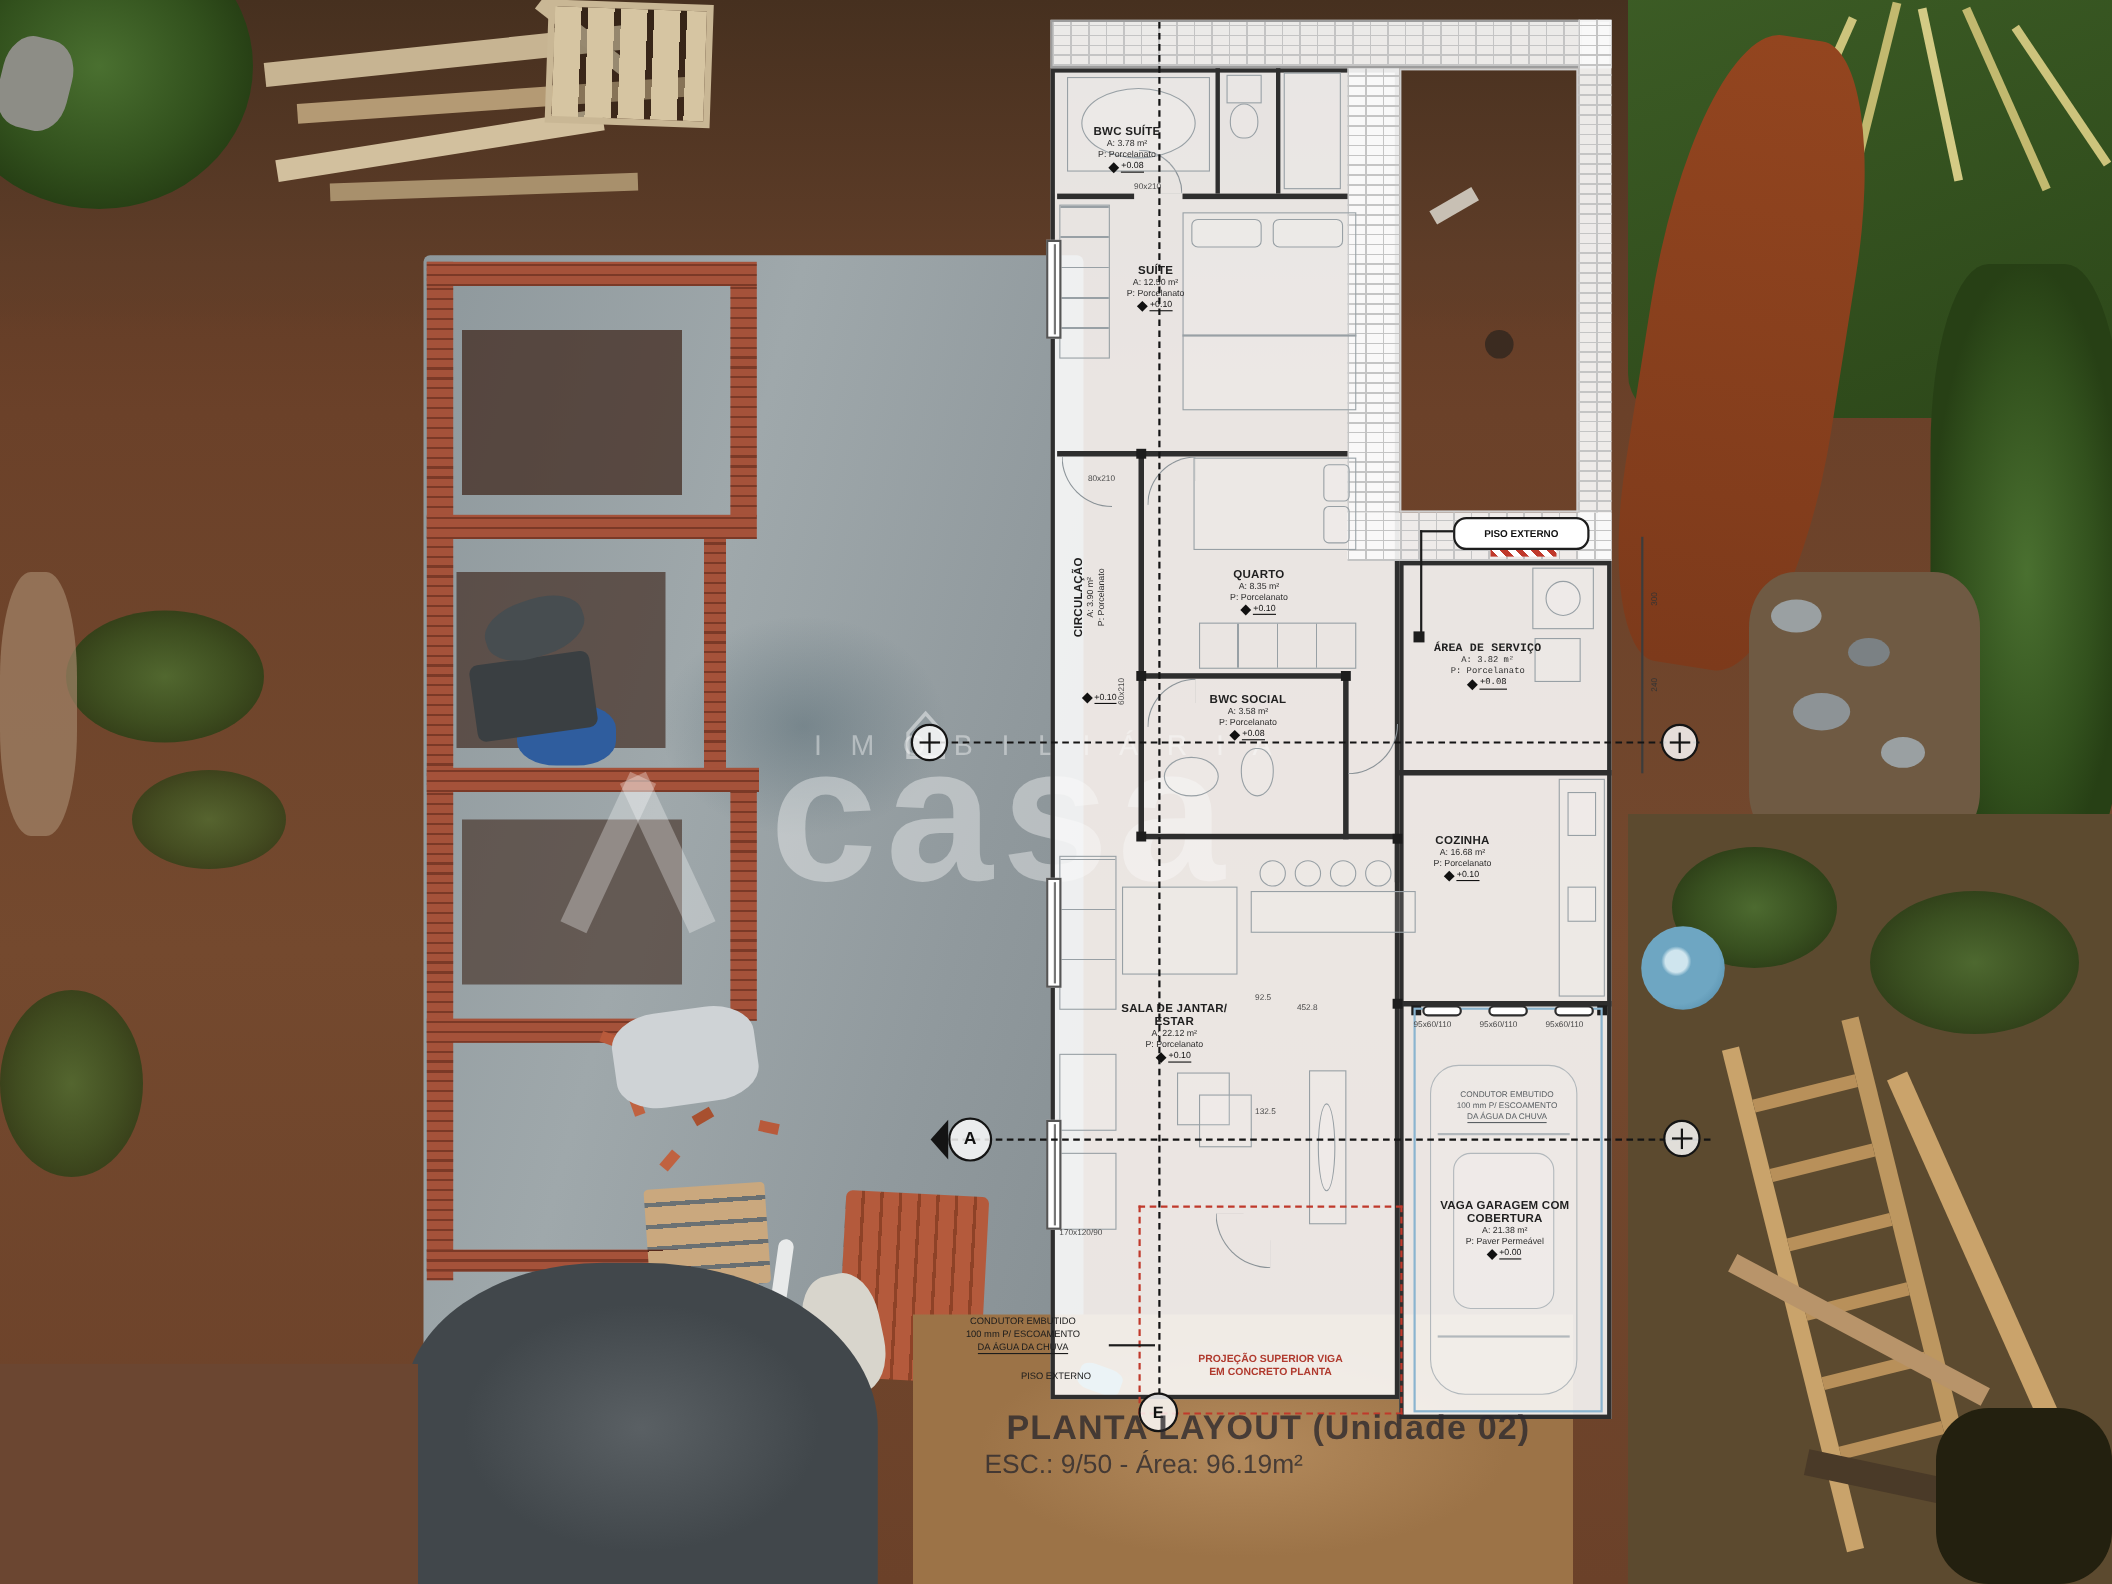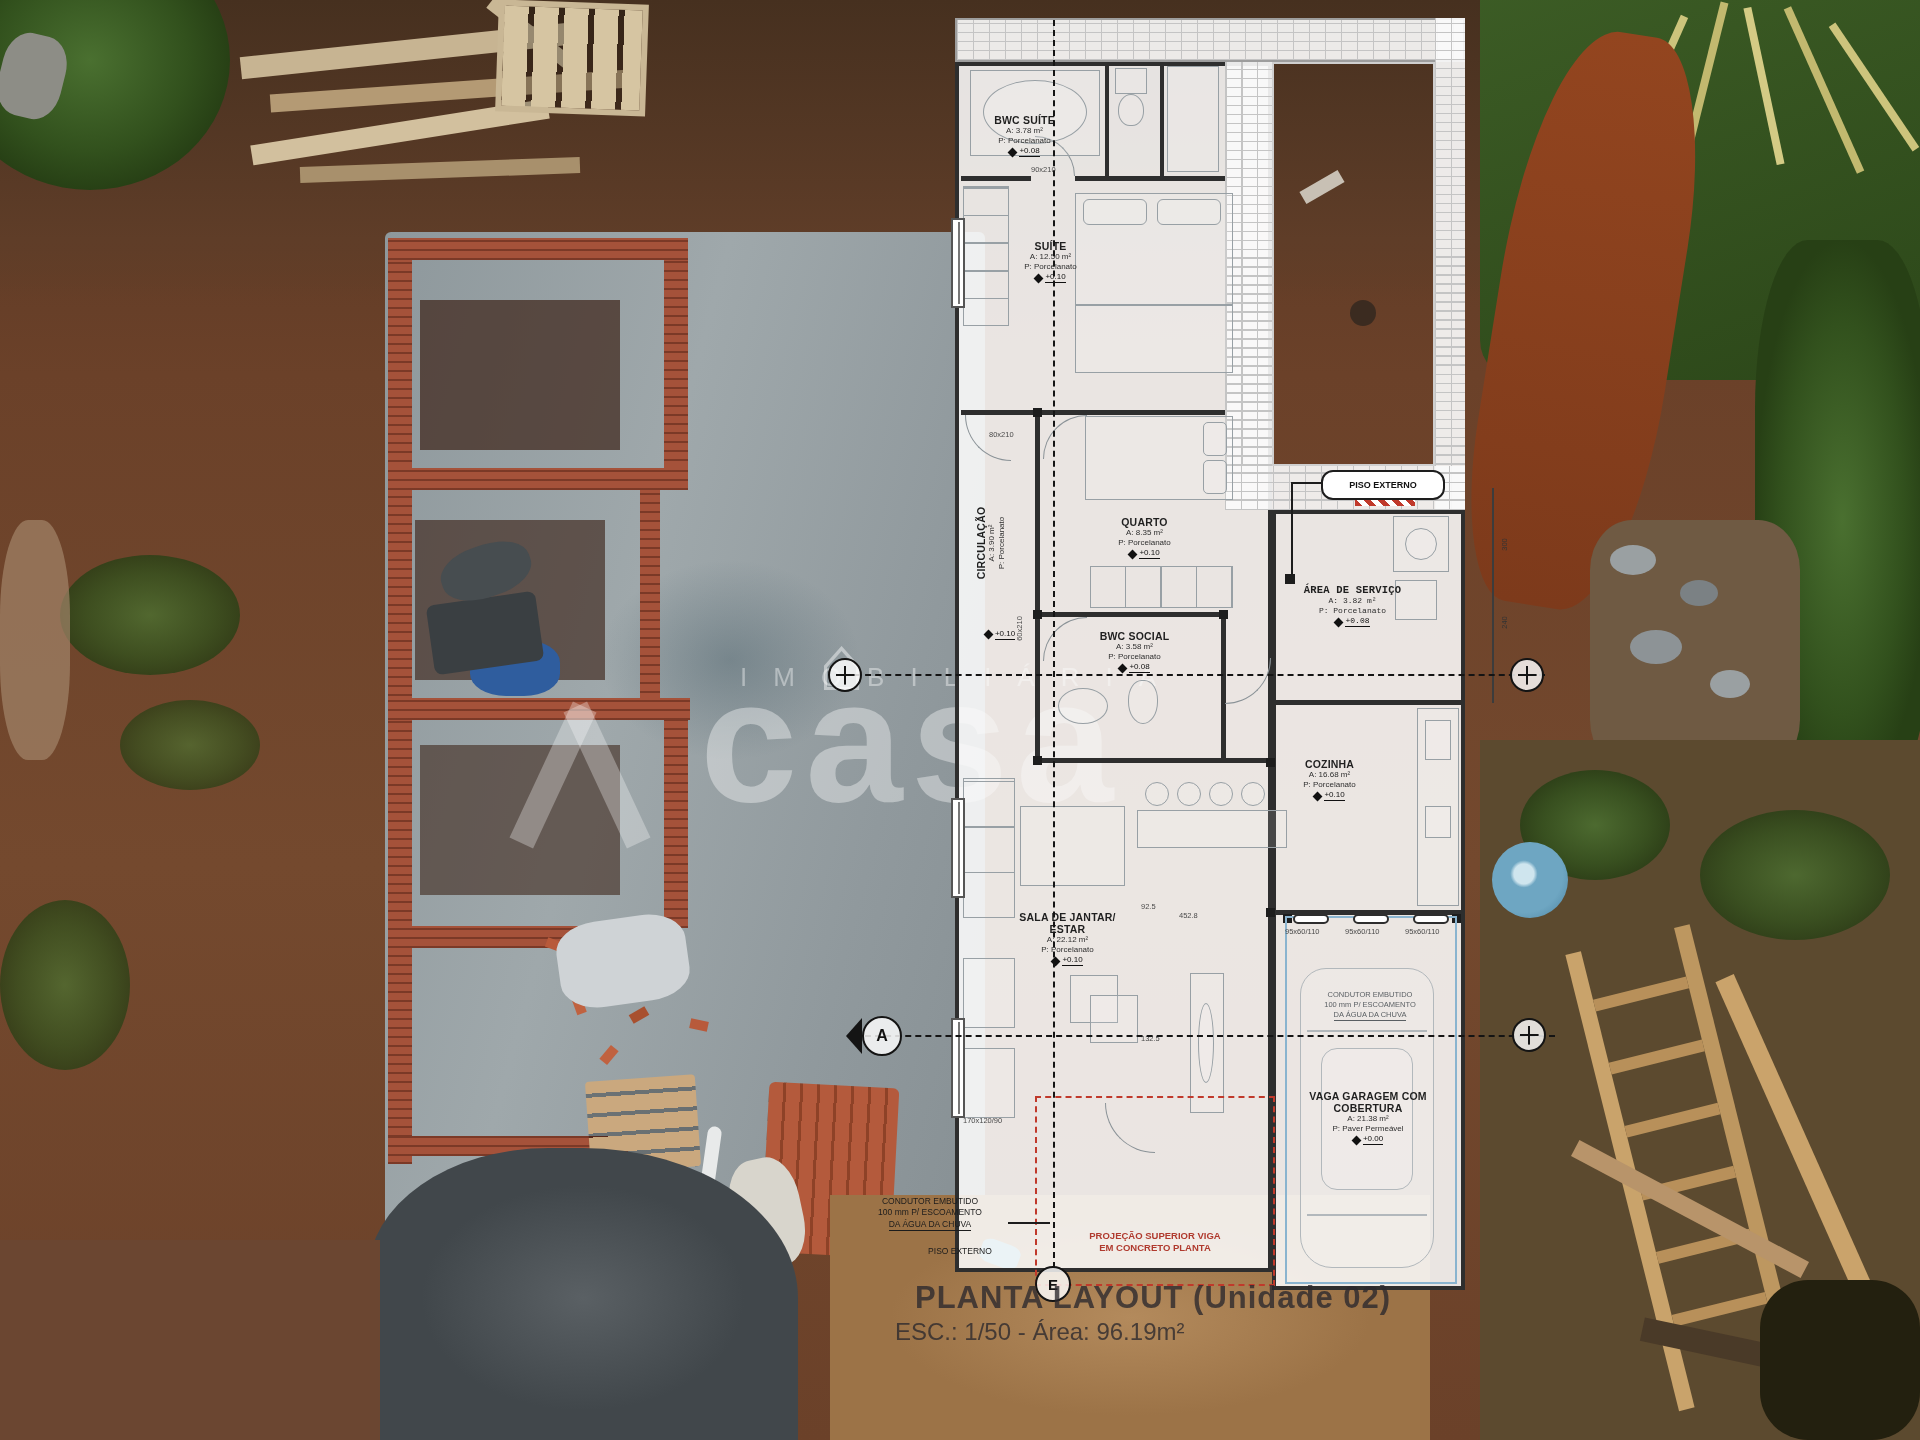--- a/index.html
+++ b/index.html
@@ -356,21 +356,21 @@
     </div>
 
     <div class="dim" style="left:76px;top:147px;">90x210</div>
     <div class="dim" style="left:34px;top:412px;">80x210</div>
     <div class="dim" style="left:52px;top:606px;transform:rotate(-90deg);">60x210</div>
     <div class="dim" style="left:330px;top:909px;">95x60/110</div>
     <div class="dim" style="left:390px;top:909px;">95x60/110</div>
     <div class="dim" style="left:450px;top:909px;">95x60/110</div>
     <div class="dim" style="left:224px;top:893px;">452.8</div>
     <div class="dim" style="left:186px;top:884px;">92.5</div>
-    <div class="dim" style="left:186px;top:1016px;">132.5</div>
+    <div class="dim" style="left:186px;top:988px;">132.5</div>
     <div class="dim" style="left:8px;top:1098px;">170x120/90</div>
 
     <div class="note-gray" style="left:340px;top:972px;width:150px;">
       <div>CONDUTOR EMBUTIDO</div>
       <div>100 mm P/ ESCOAMENTO</div>
       <div style="border-bottom:1px solid #5a5f63;display:inline-block;">DA ÁGUA DA CHUVA</div>
     </div>
 
     <div class="rednote" style="left:95px;top:1212px;width:210px;">
       <div>PROJEÇÃO SUPERIOR VIGA</div>
@@ -394,15 +394,15 @@
 
   <div class="note" style="left:852px;top:1196px;width:156px;">
     <div>CONDUTOR EMBUTIDO</div>
     <div>100 mm P/ ESCOAMENTO</div>
     <div style="border-bottom:1px solid #1c1c1c;display:inline-block;">DA ÁGUA DA CHUVA</div>
   </div>
   <div class="abs" style="left:1008px;top:1222px;width:42px;height:2px;background:#1c1c1c;z-index:7;"></div>
   <div class="note" style="left:905px;top:1246px;width:110px;"><span>PISO EXTERNO</span></div>
 
   <div class="title-txt" style="left:915px;top:1280px;font-size:31px;font-weight:bold;letter-spacing:1px;">PLANTA LAYOUT (Unidade 02)</div>
-  <div class="title-txt" style="left:895px;top:1318px;font-size:24px;">ESC.: 1/50 - Área: 96.19m²</div>
+  <div class="title-txt" style="left:895px;top:1318px;font-size:24px;">ESC.: 9/50 - Área: 96.19m²</div>
 
 </div>
 
 </body></html>

